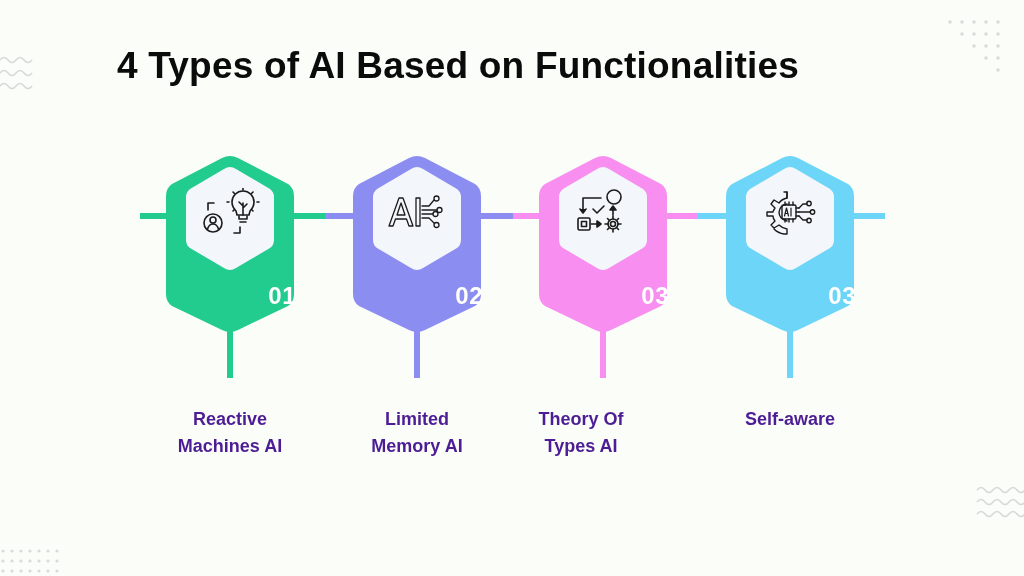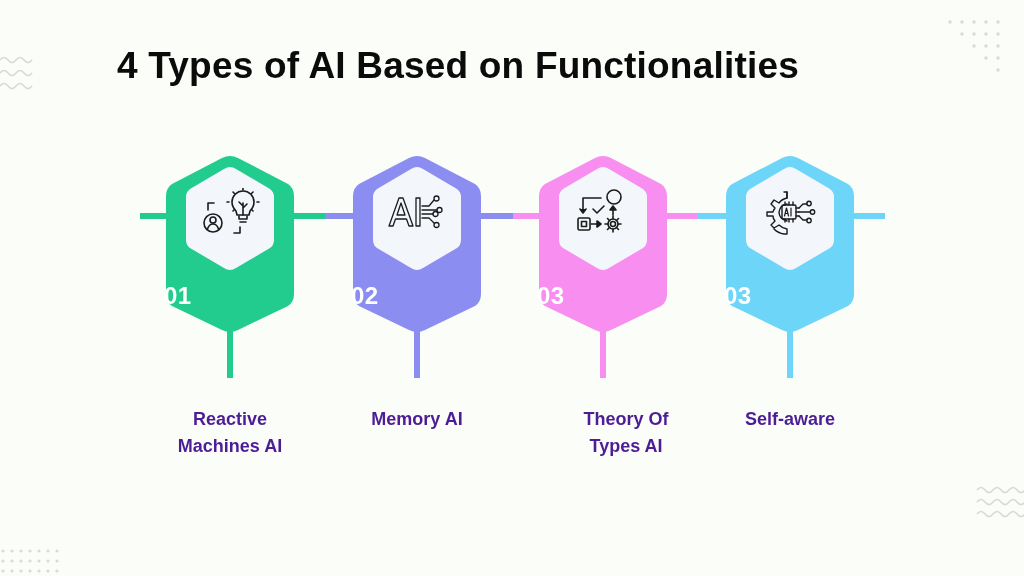--- a/index.html
+++ b/index.html
@@ -16,21 +16,21 @@
   }
   .connector {
     position: absolute; top: 213px; height: 6px;
   }
   .card {
     position: absolute; top: 154px; width: 132px; height: 226px;
   }
   .card svg.shape { position: absolute; left: 0; top: 0; }
   .num-text {
     position: absolute; left: 0; width: 132px; top: 128px;
-    text-align: left; color: #ffffff; font-size: 24px; font-weight: 700;
+    text-align: right; color: #ffffff; font-size: 24px; font-weight: 700;
     letter-spacing: 0.5px;
   }
   .icon {
     position: absolute; left: 36px; top: 34px; width: 60px; height: 48px;
   }
   .label {
     position: absolute; top: 406px; width: 180px; text-align: center;
     font-size: 18px; font-weight: 700; color: #4c1d95; line-height: 27px;
   }
   .deco { position: absolute; }
@@ -133,23 +133,24 @@
     <circle cx="49" cy="32.5" r="2.2"></circle>
   </svg>
   <div class="num-text">03</div>
 </div>
 
 <div class="label" style="left:140px;">
   <div>Reactive</div>
   <div>Machines AI</div>
 </div>
 <div class="label" style="left:327px;">
+  <div>Limited</div>
   <div>Memory AI</div>
 </div>
-<div class="label" style="left:536px;">
+<div class="label" style="left:491px;">
   <div>Theory Of</div>
   <div>Types AI</div>
 </div>
 <div class="label" style="left:700px;">
   <div>Self-aware</div>
 </div>
 
 <svg class="deco" style="left:0;top:55px;" width="36" height="40" viewBox="0 0 36 40" fill="none" stroke="#d8d8d8" stroke-width="1.6">
   <path d="M0 5 Q4 0 8 5 T16 5 T24 5 T32 5"></path>
   <path d="M0 18 Q4 13 8 18 T16 18 T24 18 T32 18"></path>

